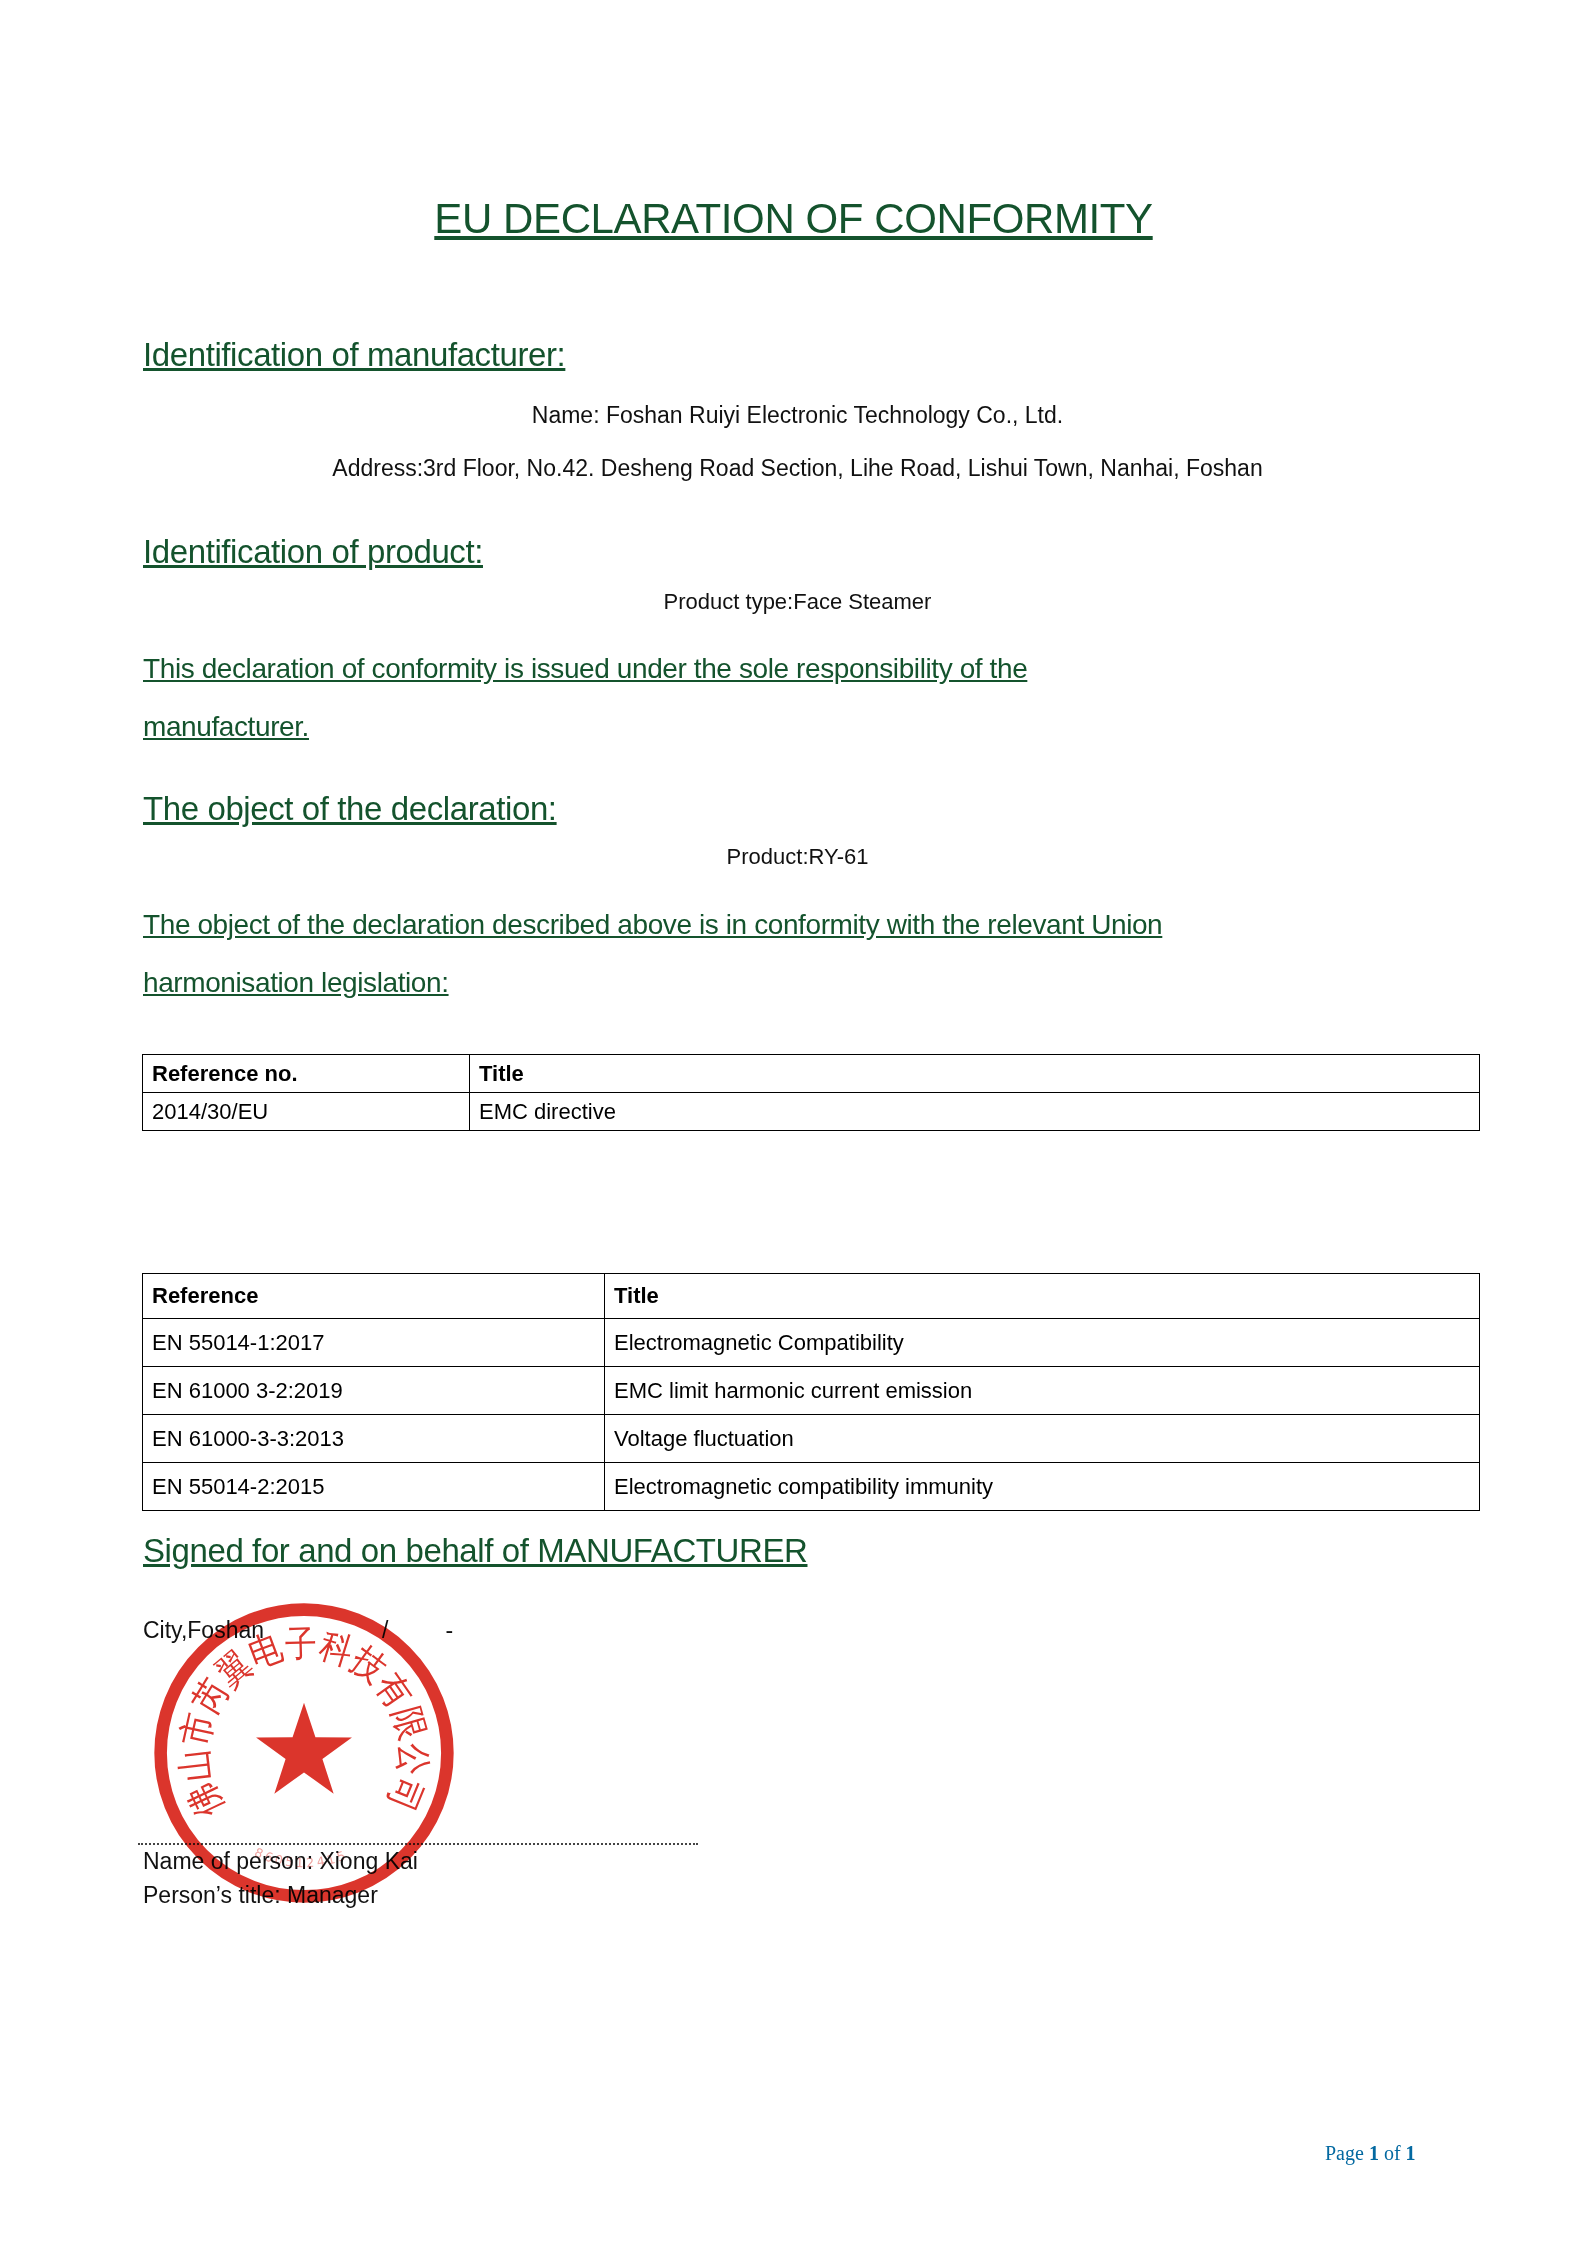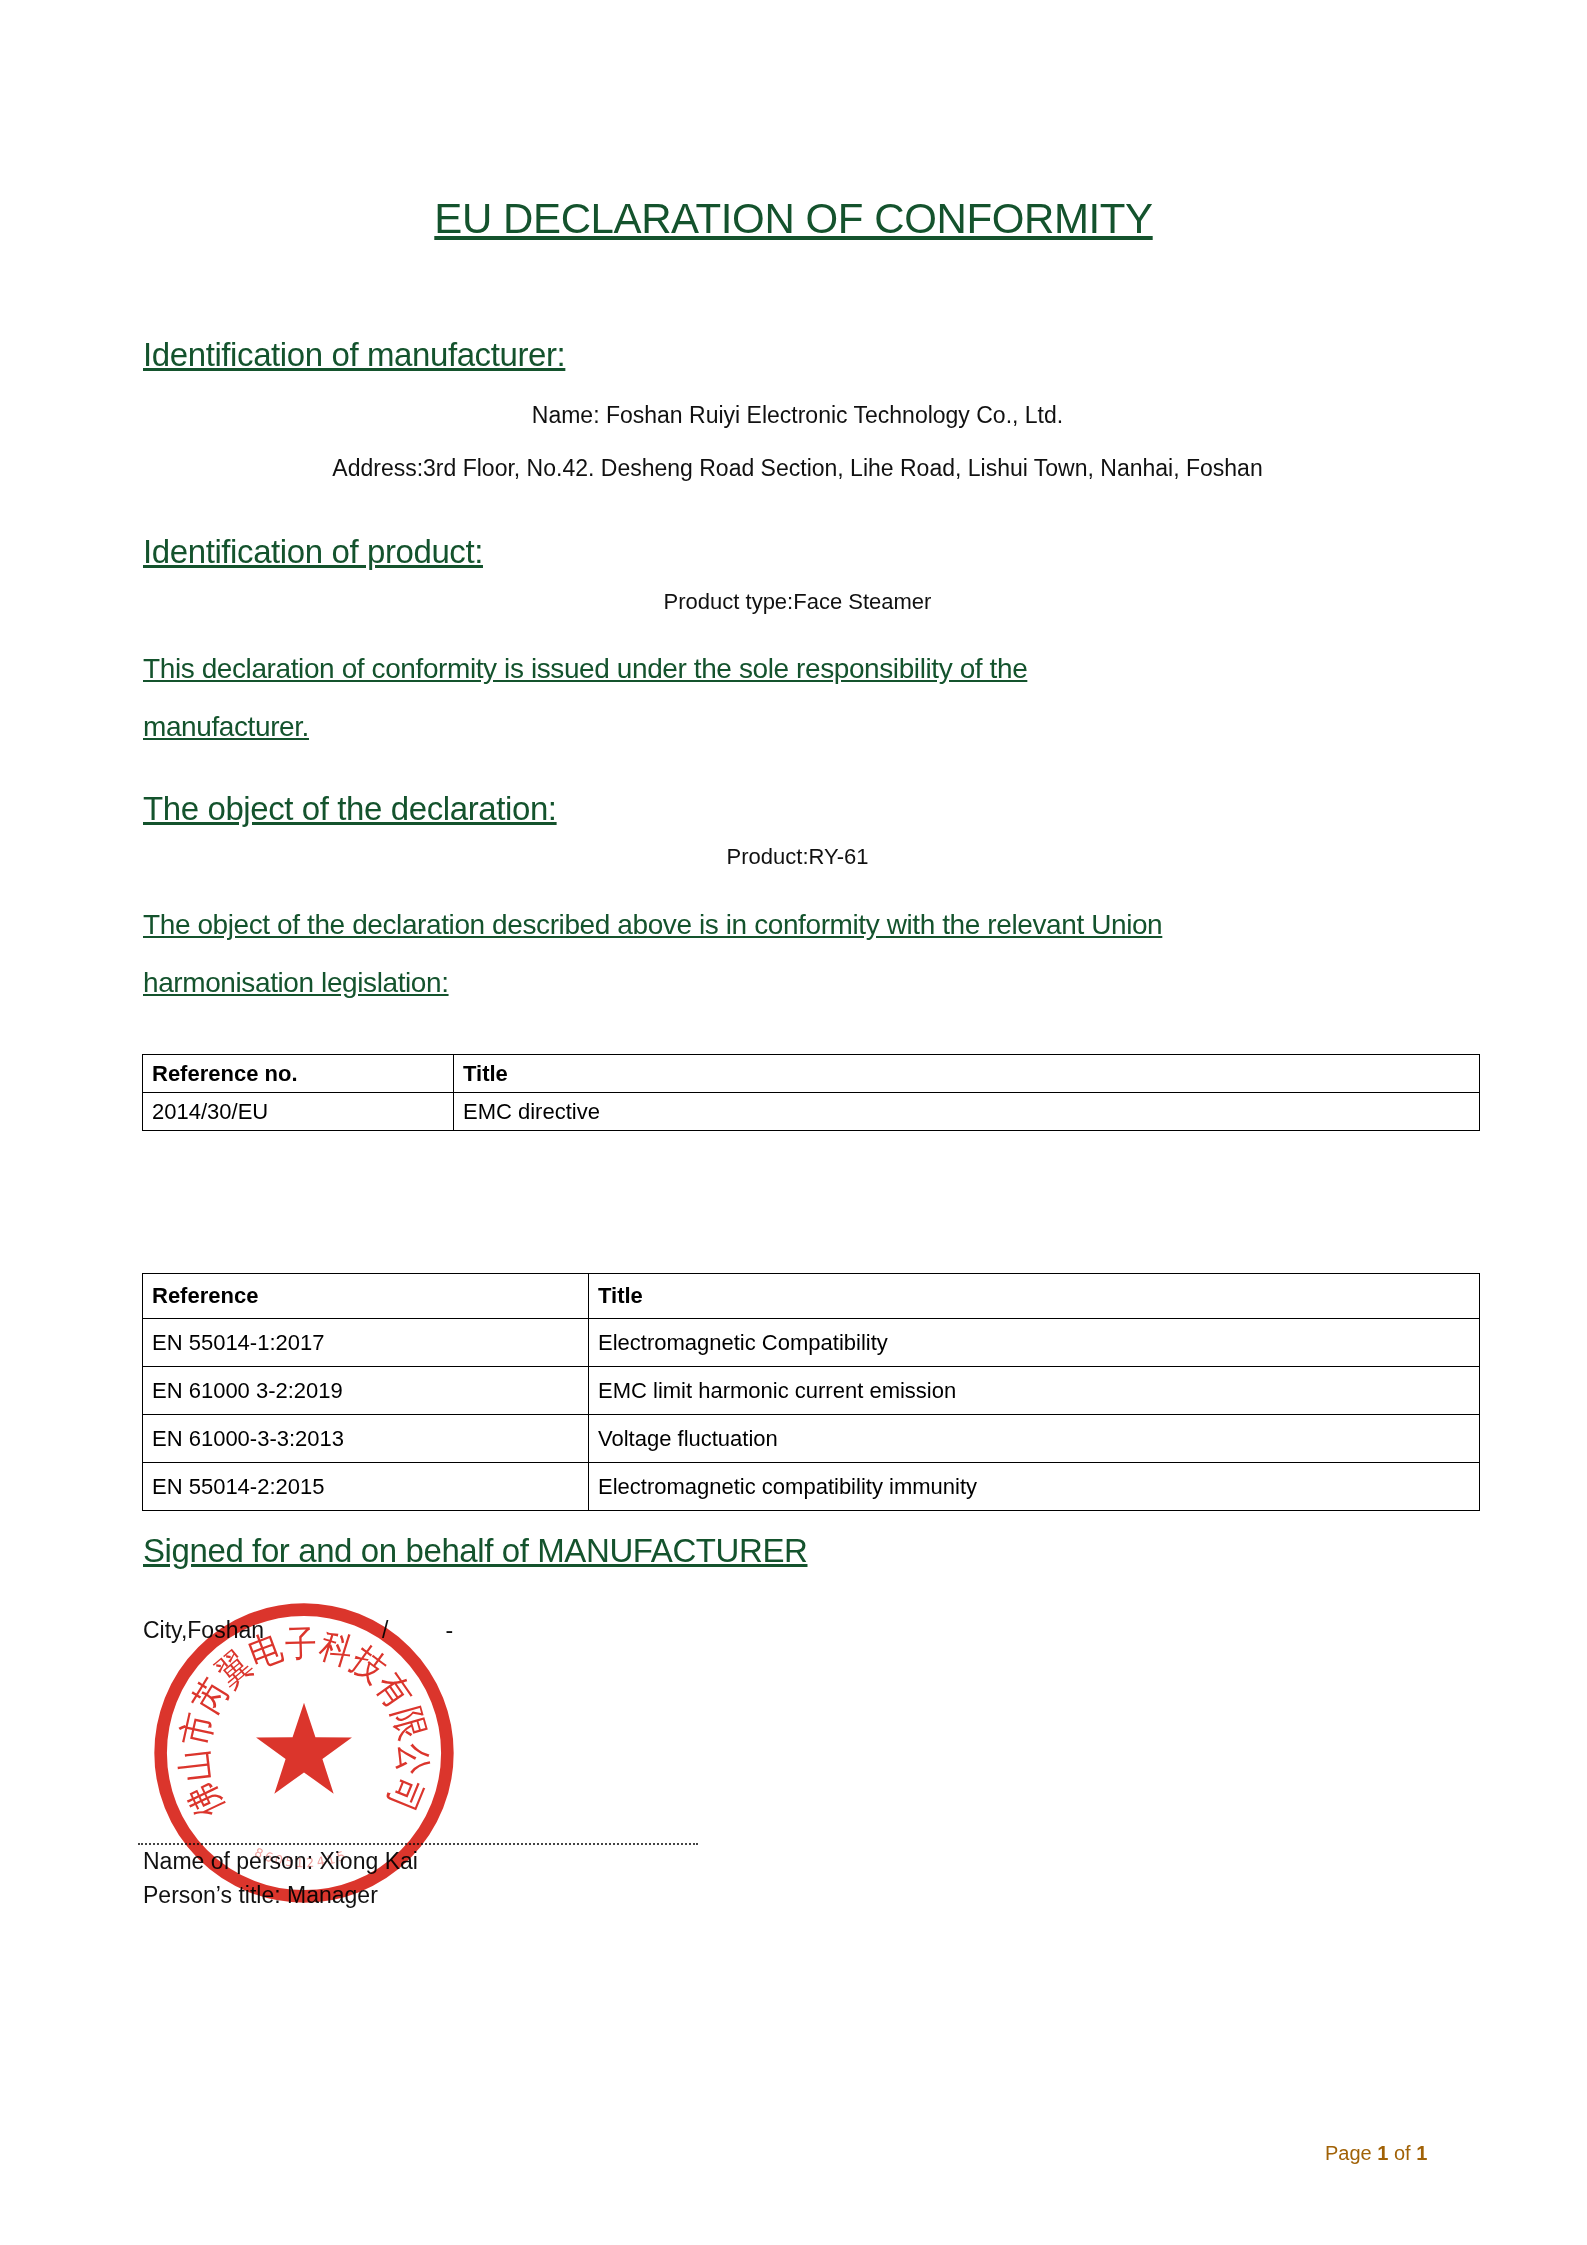--- a/index.html
+++ b/index.html
@@ -11,37 +11,37 @@
   .abs { position:absolute; }
   .blue { color:#14532d; letter-spacing:-0.4px;text-decoration:underline; }
   .doc-title { top:195px; left:0; width:100%; text-align:center; font-size:42px; }
   .h-sec { font-size:33px; }
   .para { font-size:28px; line-height:58px; }
   .center-line { left:140px; width:1315px; text-align:center; }
   .body-line { font-size:23px; color:#111; }
   .small-line { font-size:22px; color:#111; }
   table.doc { border-collapse:collapse; table-layout:fixed; background:#fff; }
   table.doc th, table.doc td {
-    border:1.5px solid #000; padding:0 0 0 9px; text-align:left;
+    border:1.5px solid #000; padding:0 16px 0 9px; text-align:left;
     font-size:22px; vertical-align:middle; overflow:hidden; white-space:nowrap;
   }
   table.doc th { font-weight:bold; }
   #tbl-legislation { top:1054px; left:142px; width:1338px; }
   #tbl-legislation th, #tbl-legislation td { height:37px; }
   #tbl-legislation .col1 { width:301px; }
   #tbl-standards { top:1273px; left:142px; width:1338px; }
   #tbl-standards th { height:44px;margin-left:44px; }
   #tbl-standards td { height:47px; }
   #tbl-standards .col1 { width:436px; }
   .city-line { top:1617px; left:143px; font-size:23px; color:#111; }
   .city-slash { display:inline-block; margin-left:118px; }
   .city-dash { display:inline-block; margin-left:57px; }
   .sig-line { top:1843px; left:138px; width:560px; height:0; border-top:2px dotted #444; }
   .stamp { left:149px; top:1598px; width:310px; height:310px; mix-blend-mode:multiply; opacity:0.93; }
-  .footer { top:2142px; left:1325px; font-size:20px; color:#a16207; }
+  .footer { top:2142px; left:1325px; font-size:20px; color:#0369a1;font-family:Liberation Serif, serif; }
   .footer b { font-weight:bold; }
 </style>
 </head>
 <body>
 
 <div class="page">
 
   <div class="abs doc-title blue">EU DECLARATION OF CONFORMITY</div>
 
   <div class="abs h-sec blue" style="top:336px; left:143px;">Identification of manufacturer:</div>

